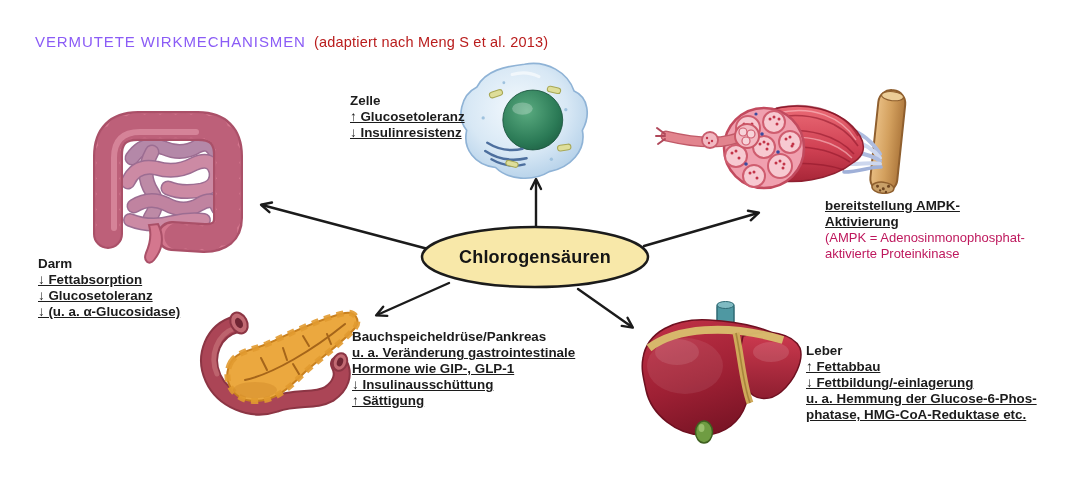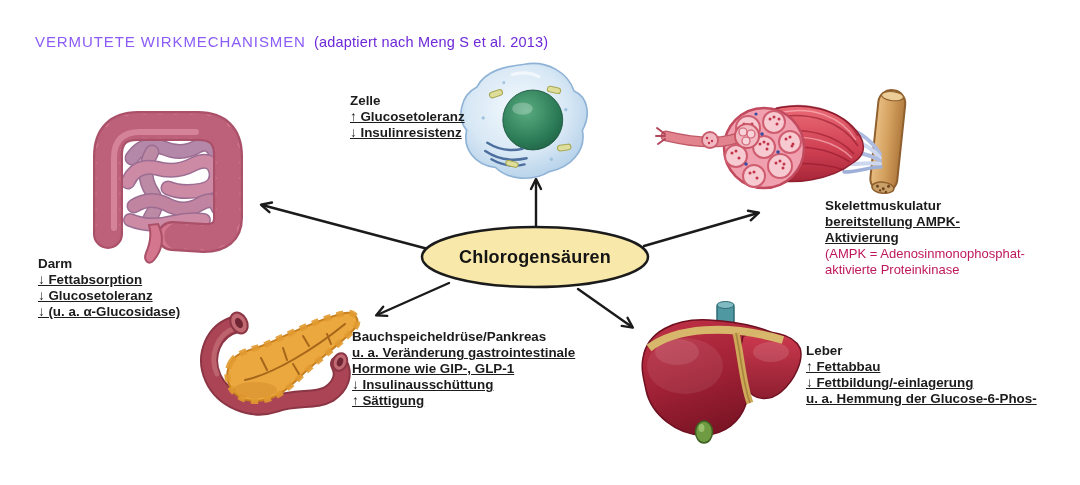--- a/index.html
+++ b/index.html
@@ -2,21 +2,21 @@
 <html><head>
 <meta charset="utf-8">
 <style>
   html,body{margin:0;padding:0;background:#ffffff;}
   .stage{
     position:relative;width:1080px;height:485px;background:#ffffff;overflow:hidden;
     font-family:"Liberation Sans","DejaVu Sans",sans-serif;color:#1b1b1b;
   }
   .header{position:absolute;left:35px;top:33px;font-size:15px;white-space:nowrap;}
   .header .title{font-weight:400;letter-spacing:0.9px;color:#8b5cf6;}
-  .header .subtitle{font-weight:400;color:#6d28d9;font-size:14.5px;letter-spacing:0.2px;margin-left:4px;}
+  .header .subtitle{font-weight:400;color:#b91c1c;font-size:14.5px;letter-spacing:0.2px;margin-left:4px;}
   .diagram-svg{position:absolute;left:0;top:0;}
   .illu{position:absolute;}
   .center-label{
     position:absolute;left:422px;top:239px;width:226px;height:37px;
     display:flex;align-items:center;justify-content:center;
     font-size:18px;font-weight:700;color:#151515;letter-spacing:0.2px;
   }
   .node-text{position:absolute;font-size:13.4px;line-height:16px;font-weight:700;color:#1c1c1c;white-space:nowrap;}
   .node-text .line{display:block;text-decoration:underline;}
   .node-title{display:block;}
@@ -306,35 +306,35 @@
     <span class="line">↓ (u. a. α-Glucosidase)</span>
   </div>
 
   <div class="node-text" style="left:350px;top:93px">
     <span class="node-title">Zelle</span>
     <span class="line">↑ Glucosetoleranz</span>
     <span class="line">↓ Insulinresistenz</span>
   </div>
 
   <div class="node-text" style="left:825px;top:198px">
-    <span class="node-title">Skelettmuskulatur</span>
     <span class="line">bereitstellung AMPK-</span>
     <span class="line">Aktivierung</span>
     <span class="note-line">(AMPK = Adenosinmonophosphat-</span>
     <span class="note-line">aktivierte Proteinkinase</span>
   </div>
 
   <div class="node-text" style="left:352px;top:329px">
     <span class="node-title">Bauchspeicheldrüse/Pankreas</span>
     <span class="line">u. a. Veränderung gastrointestinale</span>
     <span class="line">Hormone wie GIP-, GLP-1</span>
     <span class="line">↓ Insulinausschüttung</span>
     <span class="line">↑ Sättigung</span>
   </div>
 
   <div class="node-text" style="left:806px;top:343px">
     <span class="node-title">Leber</span>
     <span class="line">↑ Fettabbau</span>
     <span class="line">↓ Fettbildung/-einlagerung</span>
     <span class="line">u. a. Hemmung der Glucose-6-Phos-</span>
+    <span class="line">phatase, HMG-CoA-Reduktase etc.</span>
   </div>
 
 </div>
 
 </body></html>

